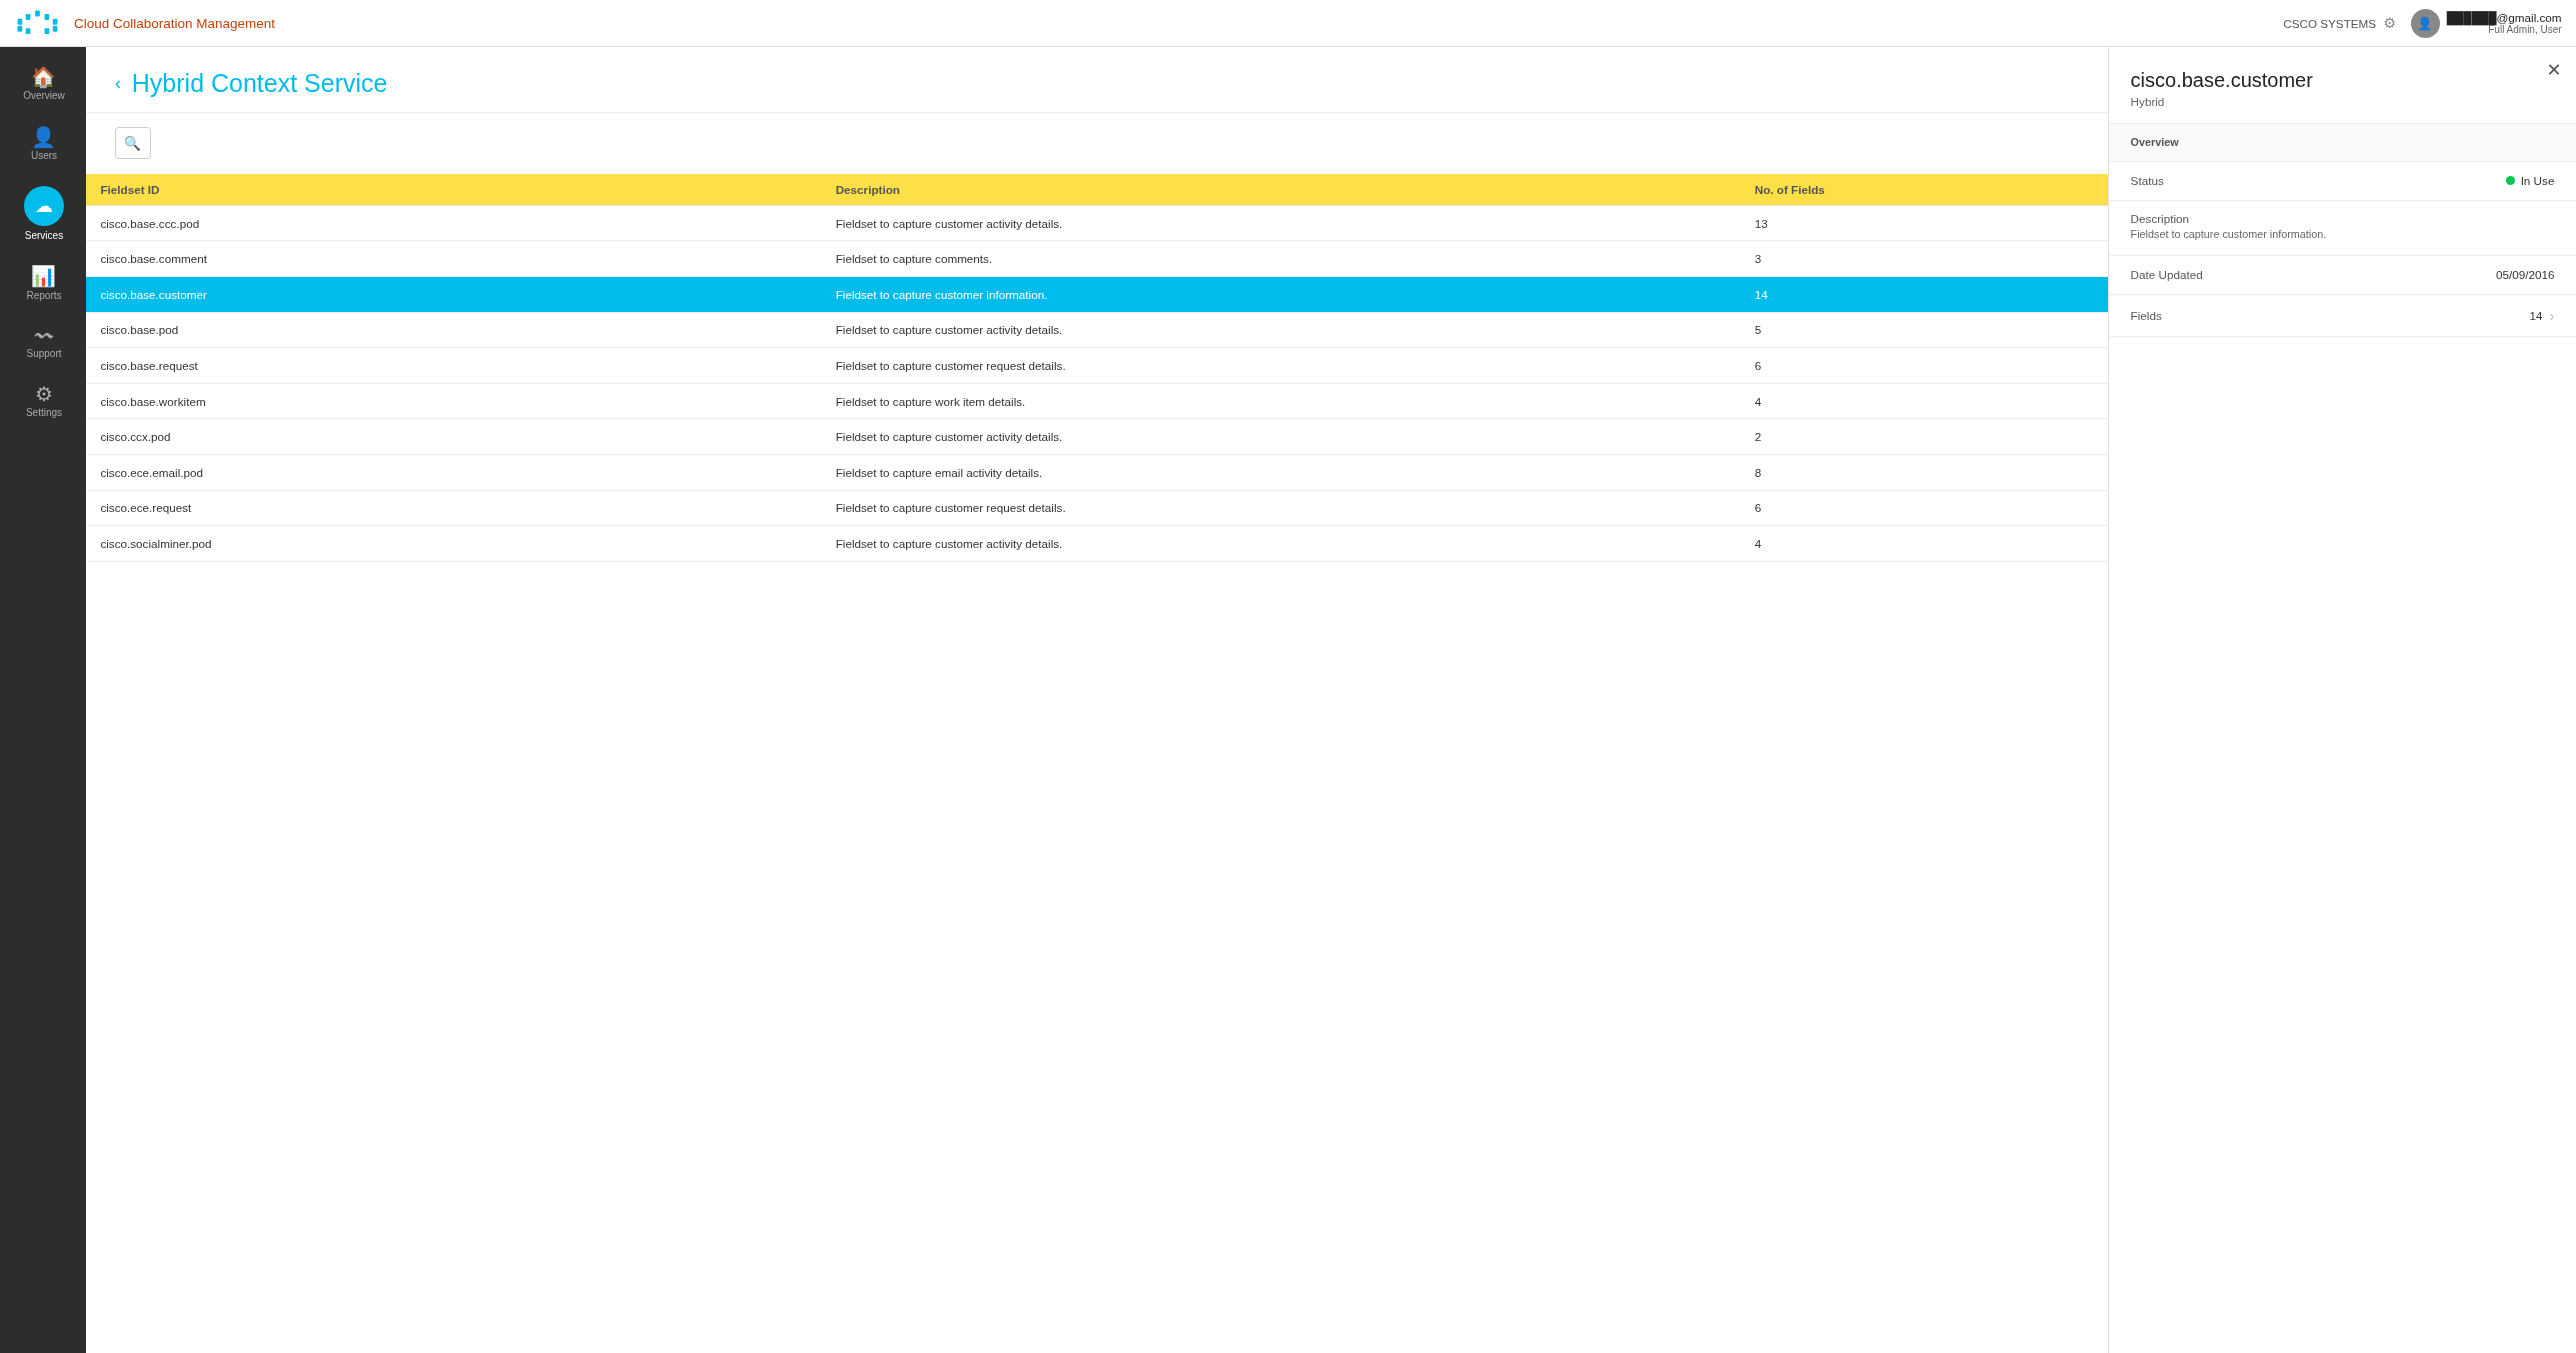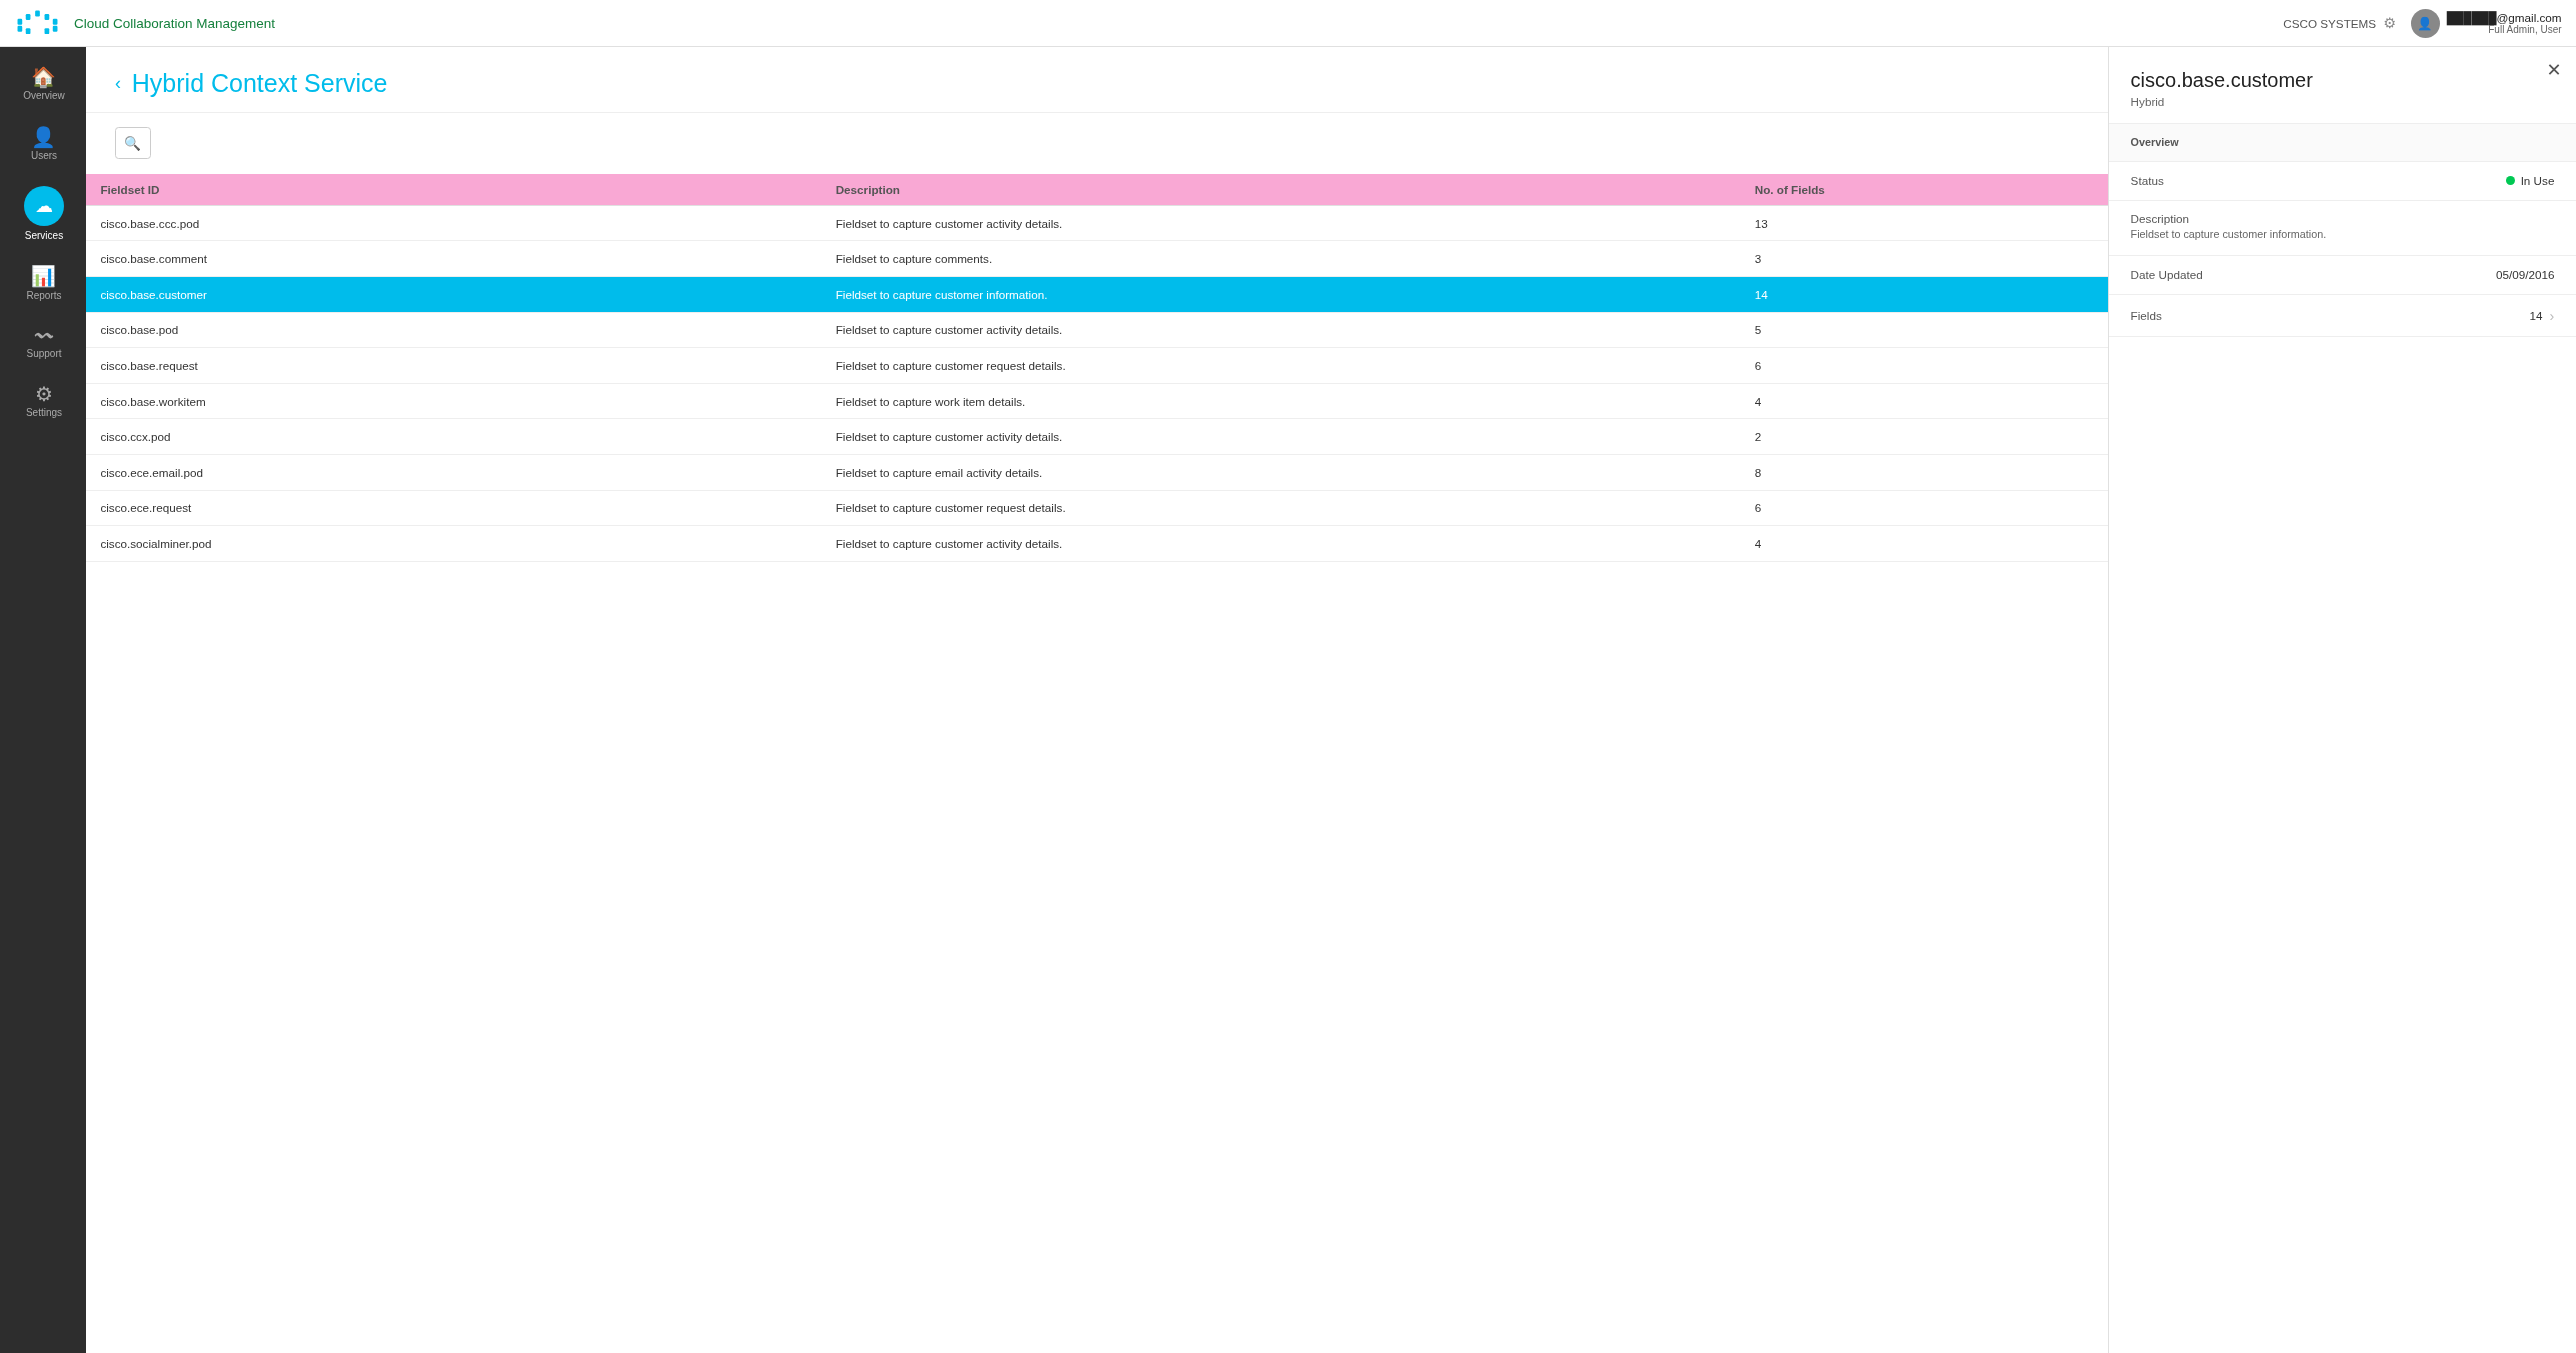--- a/index.html
+++ b/index.html
@@ -7,21 +7,21 @@
 
     
     .top-nav {
       display: flex; align-items: center; justify-content: space-between;
       background: #fff; border-bottom: 0.9px solid #e0e0e0;
       height: 47px; padding: 0 14.4px; flex-shrink: 0;
     }
     .top-nav-left { display: flex; align-items: center; gap: 12.6px; }
     .cisco-logo { display: flex; align-items: center; }
     .cisco-logo svg { width: 47px; height: 29px; }
-    .app-title { color: #15803d; font-size: 13.5px; font-weight: 400; }
+    .app-title { color: #c2410c; font-size: 13.5px; font-weight: 400; }
     .top-nav-right { display: flex; align-items: center; gap: 14.4px; text-align: right; }
     .org-section { display: flex; align-items: center; gap: 7.2px; color: #555; font-size: 11.7px; }
     .gear-icon { color: #888; font-size: 14.4px; cursor: pointer; }
     .user-section { display: flex; align-items: center; gap: 7.2px; }
     .avatar { width: 29px; height: 29px; border-radius: 50%; background: #888; display: flex; align-items: center; justify-content: center; color: #fff; font-size: 12.6px; }
     .user-info { display: flex; flex-direction: column; }
     .user-email { font-size: 11.7px; color: #222; font-weight: 500; }
     .user-role { font-size: 10px; color: #666; }
 
     
@@ -61,21 +61,21 @@
 
     .search-bar { padding: 14.4px 29px; }
     .search-input-wrap {
       width: 36px; height: 32px; border: 0.9px solid #ccc; border-radius: 3.6px;
       display: flex; align-items: center; justify-content: center; cursor: pointer;
     }
 
     
     .table { width: 100%; border-collapse: collapse; }
     .table th {
-      text-align: left; padding: 9px 14.4px; background: #f9a8d4;
+      text-align: left; padding: 9px 14.4px; background: #fde047;
       color: #555; font-weight: 600; font-size: 11.7px;
       border-bottom: 1.8px solid #e0e0e0;
     }
     .table td {
       padding: 10.8px 14.4px; border-bottom: 0.9px solid #eee;
       font-size: 11.7px; color: #333;
     }
     .table tr.selected td { background: #00bceb; color: #fff; }
     .col-id { width: 252px; }
     .col-desc { width: 315px; }

